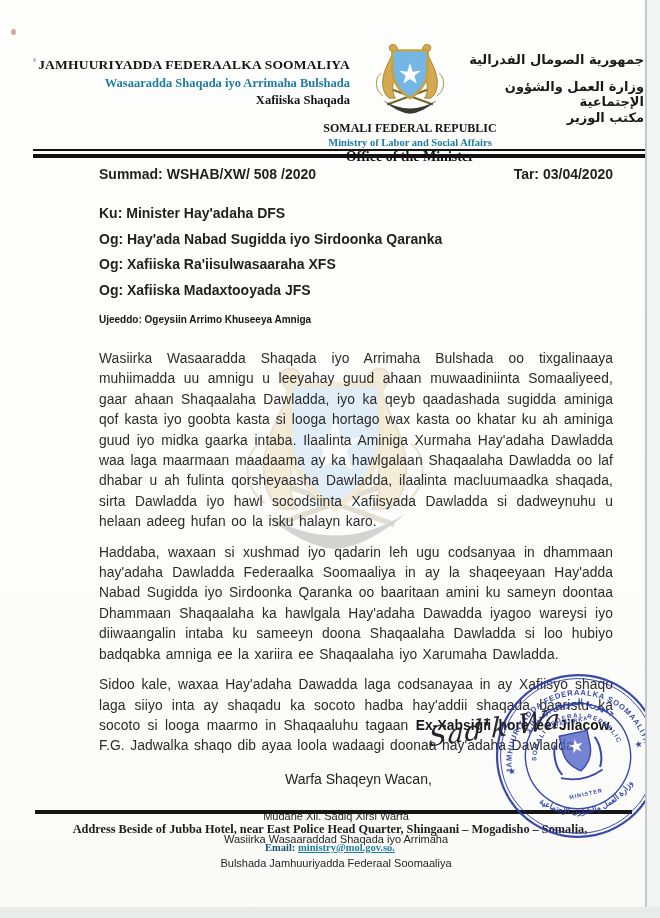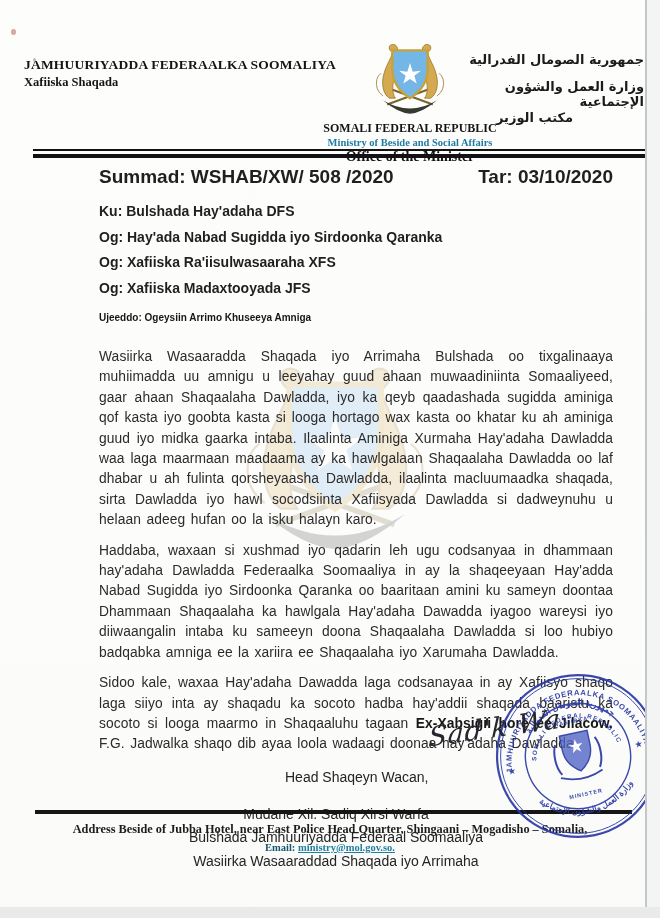--- a/index.html
+++ b/index.html
@@ -2,46 +2,46 @@
 <html><head>
 <meta charset="utf-8">
 <style>
   html,body{margin:0;padding:0;background:#ffffff;}
   .page{
     position:relative;width:660px;height:918px;overflow:hidden;
     background:linear-gradient(180deg,#fdfdfc 0%,#fcfcfb 70%,#fafaf9 100%);
     font-family:"Liberation Sans",sans-serif;color:#2a2a2a;
   }
   
-  .head-left{position:absolute;left:24px;top:57px;width:312px;text-align:left;z-index:1;}
+  .head-left{position:absolute;left:38px;top:57px;width:312px;text-align:right;z-index:1;}
   .head-left .l1{font-family:"Liberation Serif",serif;font-weight:bold;font-size:13.5px;color:#141414;letter-spacing:.2px;}
   .head-left .l2{font-family:"Liberation Serif",serif;font-weight:bold;font-size:12.5px;color:#1e7ba3;margin-top:3px;}
   .head-left .l3{font-family:"Liberation Serif",serif;font-weight:bold;font-size:12.5px;color:#141414;margin-top:2px;}
   .head-emblem{position:absolute;left:358px;top:38px;z-index:1;}
   .head-center-text{position:absolute;left:282px;top:121px;width:256px;text-align:center;z-index:1;}
   .head-center-text .e1{font-family:"Liberation Serif",serif;font-weight:bold;font-size:12px;color:#141414;}
   .head-center-text .e2{font-family:"Liberation Serif",serif;font-weight:bold;font-size:10.5px;color:#1e7ba3;margin-top:1px;}
   .head-center-text .e3{font-family:"Liberation Serif",serif;font-weight:bold;font-size:14px;color:#141414;margin-top:1px;}
   .head-right{position:absolute;right:16px;top:52px;width:188px;text-align:right;direction:rtl;z-index:1;
     font-family:"DejaVu Sans",sans-serif;font-weight:bold;font-size:13px;color:#1b1b1b;}
   .head-right .a1{margin-bottom:12px;}
   .head-right .a2{margin-bottom:1px;}
-  .head-right .a3{text-align:left;padding-left:40px;}
+  .head-right .a3{text-align:right;padding-left:40px;}
   .head-rule{position:absolute;left:33px;top:149px;width:618px;z-index:1;
     border-top:2.5px solid #121212;}
   .head-rule .thick{margin-top:2.5px;border-top:4px solid #121212;}
   
   .content{position:absolute;left:99px;top:166px;width:514px;z-index:1;}
-  .ref-row{display:flex;justify-content:space-between;font-weight:bold;font-size:19px;color:#1f1f1f;margin-bottom:11px;}
+  .ref-row{display:flex;justify-content:space-between;font-weight:bold;font-size:14px;color:#1f1f1f;margin-bottom:19px;}
   .recipients{font-weight:bold;font-size:14px;color:#1f1f1f;line-height:25.5px;margin-bottom:11px;}
   .subject{font-weight:bold;font-size:10px;color:#161616;margin-bottom:24px;}
   .body-par{margin:0 0 10px 0;font-size:13.8px;line-height:20.4px;text-align:justify;color:#2b2b2b;word-spacing:1.5px;letter-spacing:.1px;}
   .body-par b{color:#161616;}
   .closing{font-size:14px;margin:14px 0 18px 186px;color:#242424;}
-  .sign-block{width:300px;margin-left:87px;text-align:center;font-size:14px;line-height:23.5px;color:#242424;}
+  .sign-block{width:300px;margin-left:87px;text-align:center;font-size:11px;line-height:23.5px;color:#242424;}
   
   .watermark{position:absolute;left:200px;top:352px;z-index:0;opacity:.20;filter:blur(.5px);}
   
   .stamp-wrap{position:absolute;left:492px;top:670px;width:172px;height:172px;z-index:2;transform:rotate(-12deg);opacity:.92;}
   .signature-script{position:absolute;left:428px;top:712px;z-index:3;
     font-family:"DejaVu Serif",serif;font-style:italic;font-size:27px;color:#26262f;
     transform:rotate(-8deg) skewX(-10deg);letter-spacing:1px;white-space:nowrap;}
   
   .footer-rule{position:absolute;left:35px;top:810px;width:597px;border-top:4px solid #161616;z-index:1;}
   .footer{position:absolute;left:4px;top:822px;width:652px;text-align:center;z-index:1;}
@@ -75,32 +75,33 @@
       <path d="M33,12 H67 V30 Q67,47 50,58 Q33,47 33,30 Z" fill="#74b6e6" stroke="#c8a238" stroke-width="2.2"></path>
       <polygon points="50,24 52.59,32.41 60.46,31.6 54.18,36.36 56.47,43.9 50,39.4 43.53,43.9 45.82,36.36 39.54,31.6 47.41,32.41" fill="#ffffff"></polygon>
     </g>
   </defs>
 </svg>
 
 <div class="page">
 
   <div class="head-left">
     <div class="l1">JAMHUURIYADDA FEDERAALKA SOOMALIYA</div>
+    <div class="l2">Wasaaradda Shaqada iyo Arrimaha Bulshada</div>
     <div class="l3">Xafiiska Shaqada</div>
   </div>
 
   <div class="head-emblem">
     <svg width="104" height="83" viewBox="0 0 100 80">
         <use href="#soa-emblem"></use>
       </svg>
   </div>
 
   <div class="head-center-text">
     <div class="e1">SOMALI FEDERAL REPUBLIC</div>
-    <div class="e2">Ministry of Beside and Social Affairs</div>
+    <div class="e2">Ministry of Labor and Social Affairs</div>
     <div class="e3">Office of the Minister</div>
   </div>
 
   <div class="head-right">
     <div class="a1">جمهورية الصومال الفدرالية</div>
     <div class="a2">وزارة العمل والشؤون الإجتماعية</div>
     <div class="a3">مكتب الوزير</div>
   </div>
 
   <div class="head-rule">
@@ -109,37 +110,37 @@
 
   <div class="watermark">
     <svg width="270" height="216" viewBox="0 0 100 80">
         <use href="#soa-emblem"></use>
       </svg>
   </div>
 
   <div class="content">
     <div class="ref-row">
       <span>Summad: WSHAB/XW/  508 /2020</span>
-      <span>Tar: 03/10/2020</span>
+      <span>Tar: 03/04/2020</span>
     </div>
     <div class="recipients">
-      <div>Ku: Bulshada Hay'adaha DFS</div>
+      <div>Ku: Minister Hay'adaha DFS</div>
       <div>Og: Hay'ada Nabad Sugidda iyo Sirdoonka Qaranka</div>
       <div>Og: Xafiiska Ra'iisulwasaaraha XFS</div>
       <div>Og: Xafiiska Madaxtooyada JFS</div>
     </div>
     <div class="subject">Ujeeddo:  Ogeysiin Arrimo Khuseeya Amniga</div>
     <p class="body-par">Wasiirka Wasaaradda Shaqada iyo Arrimaha Bulshada oo tixgalinaaya muhiimadda uu amnigu u leeyahay guud ahaan muwaadiniinta Somaaliyeed, gaar ahaan Shaqaalaha Dawladda, iyo ka qeyb qaadashada sugidda aminiga qof kasta iyo goobta kasta si looga hortago wax kasta oo khatar ku ah aminiga guud iyo midka gaarka intaba. Ilaalinta Aminiga Xurmaha Hay'adaha Dawladda waa laga maarmaan maadaama ay ka hawlgalaan Shaqaalaha Dawladda oo laf dhabar u ah fulinta qorsheyaasha Dawladda, ilaalinta macluumaadka shaqada, sirta Dawladda iyo hawl socodsiinta Xafiisyada Dawladda si dadweynuhu u helaan adeeg hufan oo la isku halayn karo.</p>
     <p class="body-par">Haddaba, waxaan si xushmad iyo qadarin leh ugu codsanyaa in dhammaan hay'adaha Dawladda Federaalka Soomaaliya in ay la shaqeeyaan Hay'adda Nabad Sugidda iyo Sirdoonka Qaranka oo baaritaan amini ku sameyn doontaa Dhammaan Shaqaalaha ka hawlgala Hay'adaha Dawadda iyagoo wareysi iyo diiwaangalin intaba ku sameeyn doona Shaqaalaha Dawladda si loo hubiyo badqabka amniga ee la xariira ee Shaqaalaha iyo Xarumaha Dawladda.</p>
     <p class="body-par"><span>Sidoo kale, waxaa Hay'adaha Dawadda laga codsanayaa in ay Xafiisyo shaqo laga siiyo inta ay shaqadu ka socoto hadba hay'addii shaqada baaristu ka socoto si looga maarmo in Shaqaaluhu tagaan </span><b>Ex-Xabsigii hore ee Jilacow.</b><span> F.G. Jadwalka shaqo dib ayaa loola wadaagi doonaa hay'adaha Dawladda.</span></p>
-    <div class="closing">Head Shaqeyn Wacan,</div>
+    <div class="closing">Warfa Shaqeyn Wacan,</div>
     <div class="sign-block">
       <div>Mudane Xil. Sadiq Xirsi Warfa</div>
+      <div>Wasiirka Wasaaraddad Shaqada iyo Arrimaha</div>
       <div>Bulshada Jamhuuriyadda Federaal Soomaaliya</div>
-      <div>Wasiirka Wasaaraddad Shaqada iyo Arrimaha</div>
     </div>
   </div>
 
   <div class="signature-script">Sad'k Wa</div>
 
   <div class="stamp-wrap">
     <svg width="172" height="172" viewBox="0 0 170 170">
       <g stroke="#2b3aa5" fill="none">
         <circle cx="85" cy="85" r="80" stroke-width="2.2"></circle>
         <circle cx="85" cy="85" r="76.5" stroke-width="0.9"></circle>

